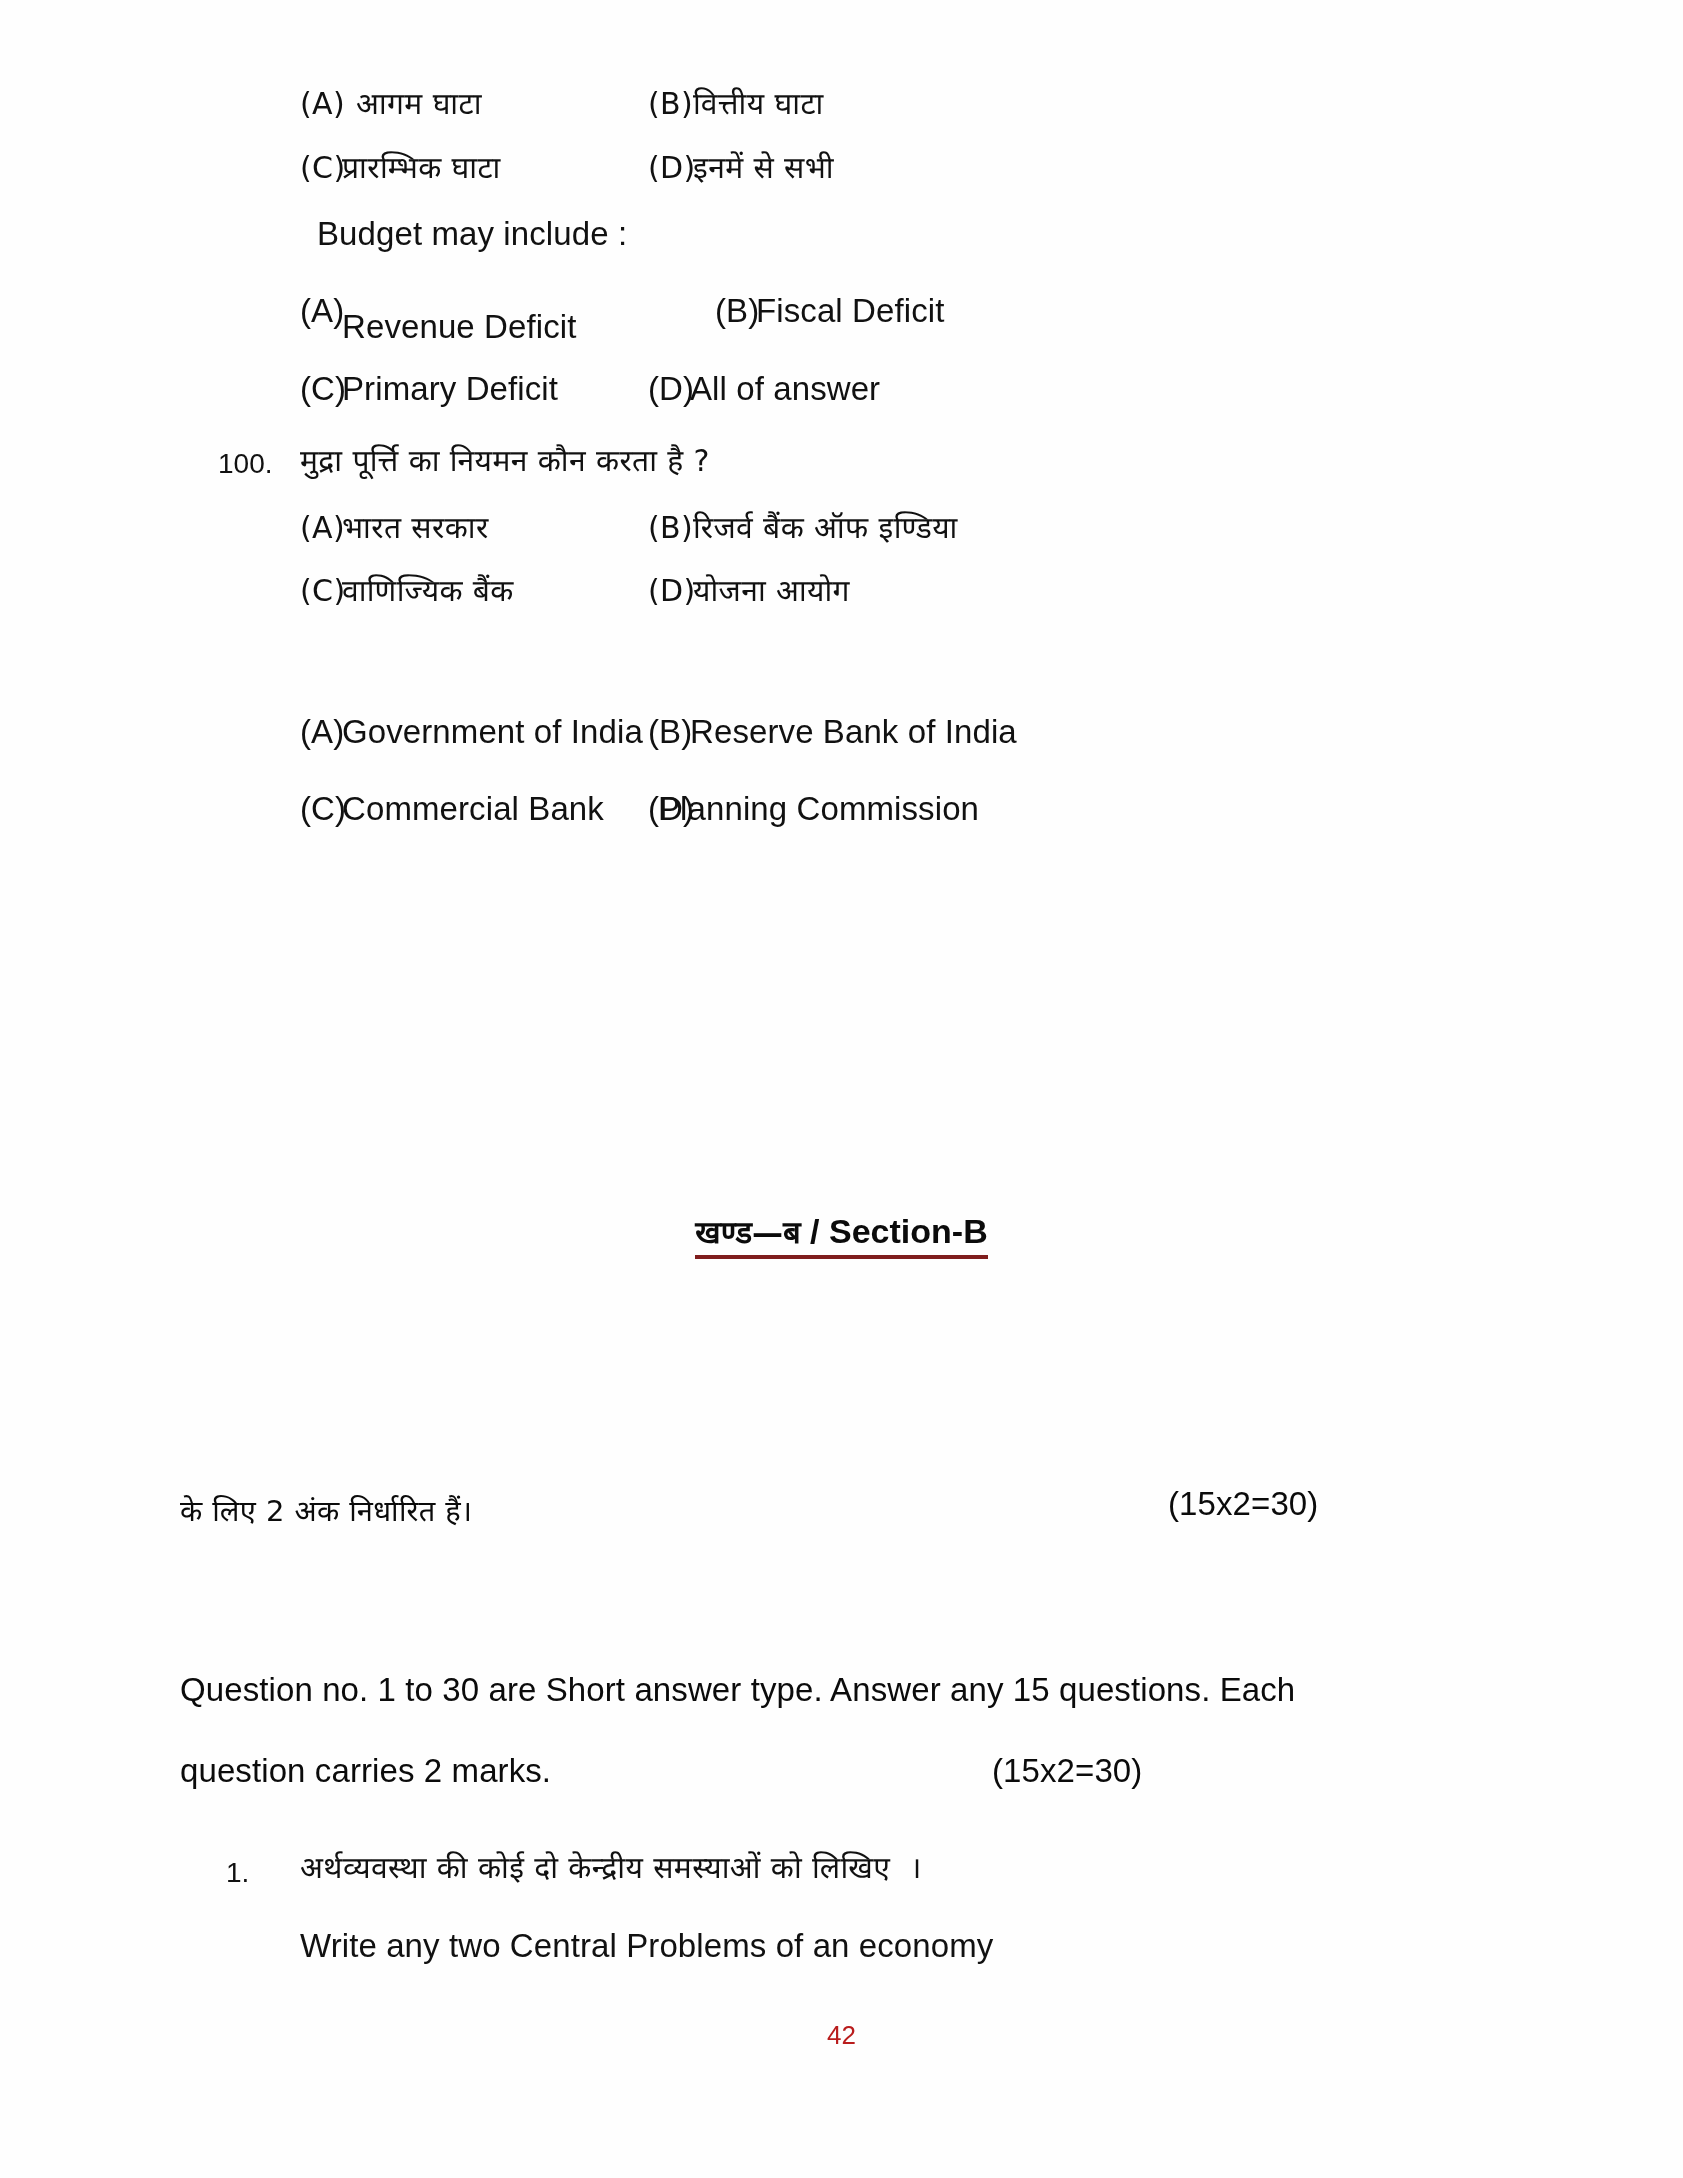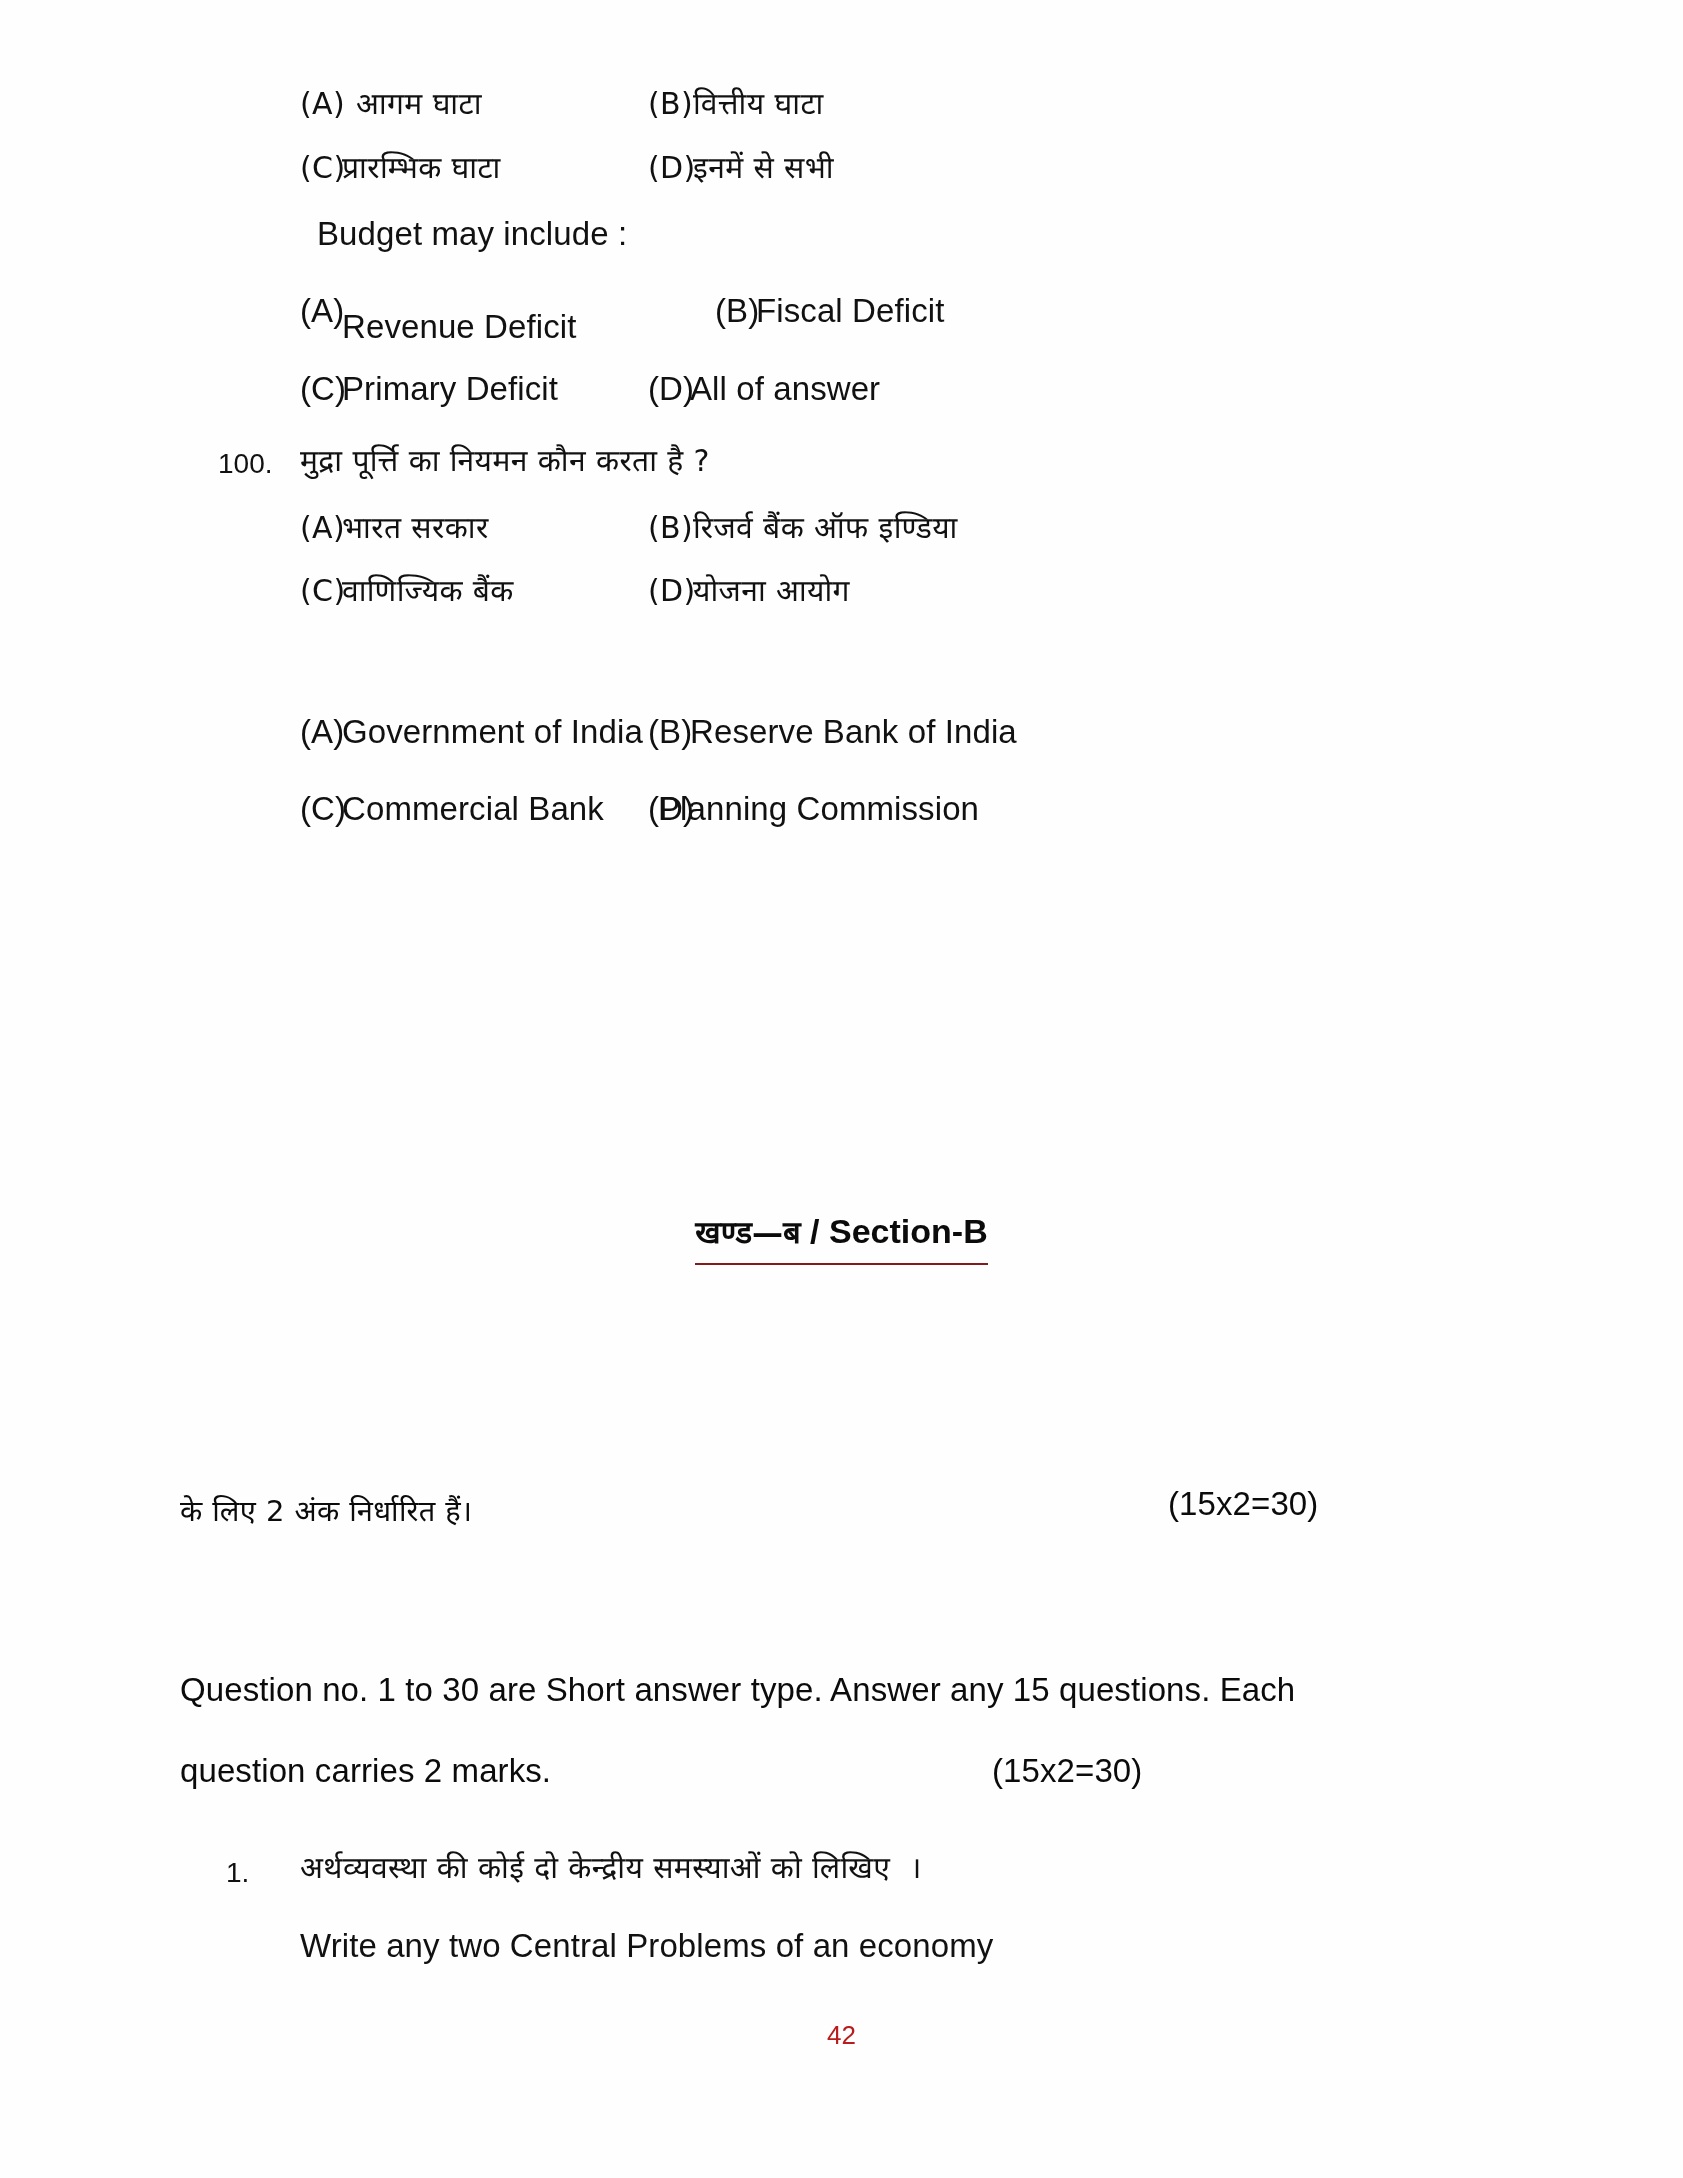--- a/index.html
+++ b/index.html
@@ -50,22 +50,22 @@
   
   .heading {
     position: absolute;
     left: 0;
     width: 1683px;
     text-align: center;
     font-weight: bold;
   }
   .heading .inner {
     display: inline-block;
-    border-bottom: 2px solid #7f1d1d;
-    padding-bottom: 11px;
+    border-bottom: 4px solid #7f1d1d;
+    padding-bottom: 3px;
   }
   .h-hi {
     font-family: "DejaVu Sans", "Liberation Sans", sans-serif;
     font-size: 31px;
   }
   .h-en {
     font-family: "Liberation Sans", sans-serif;
     font-size: 34px;
   }
 

